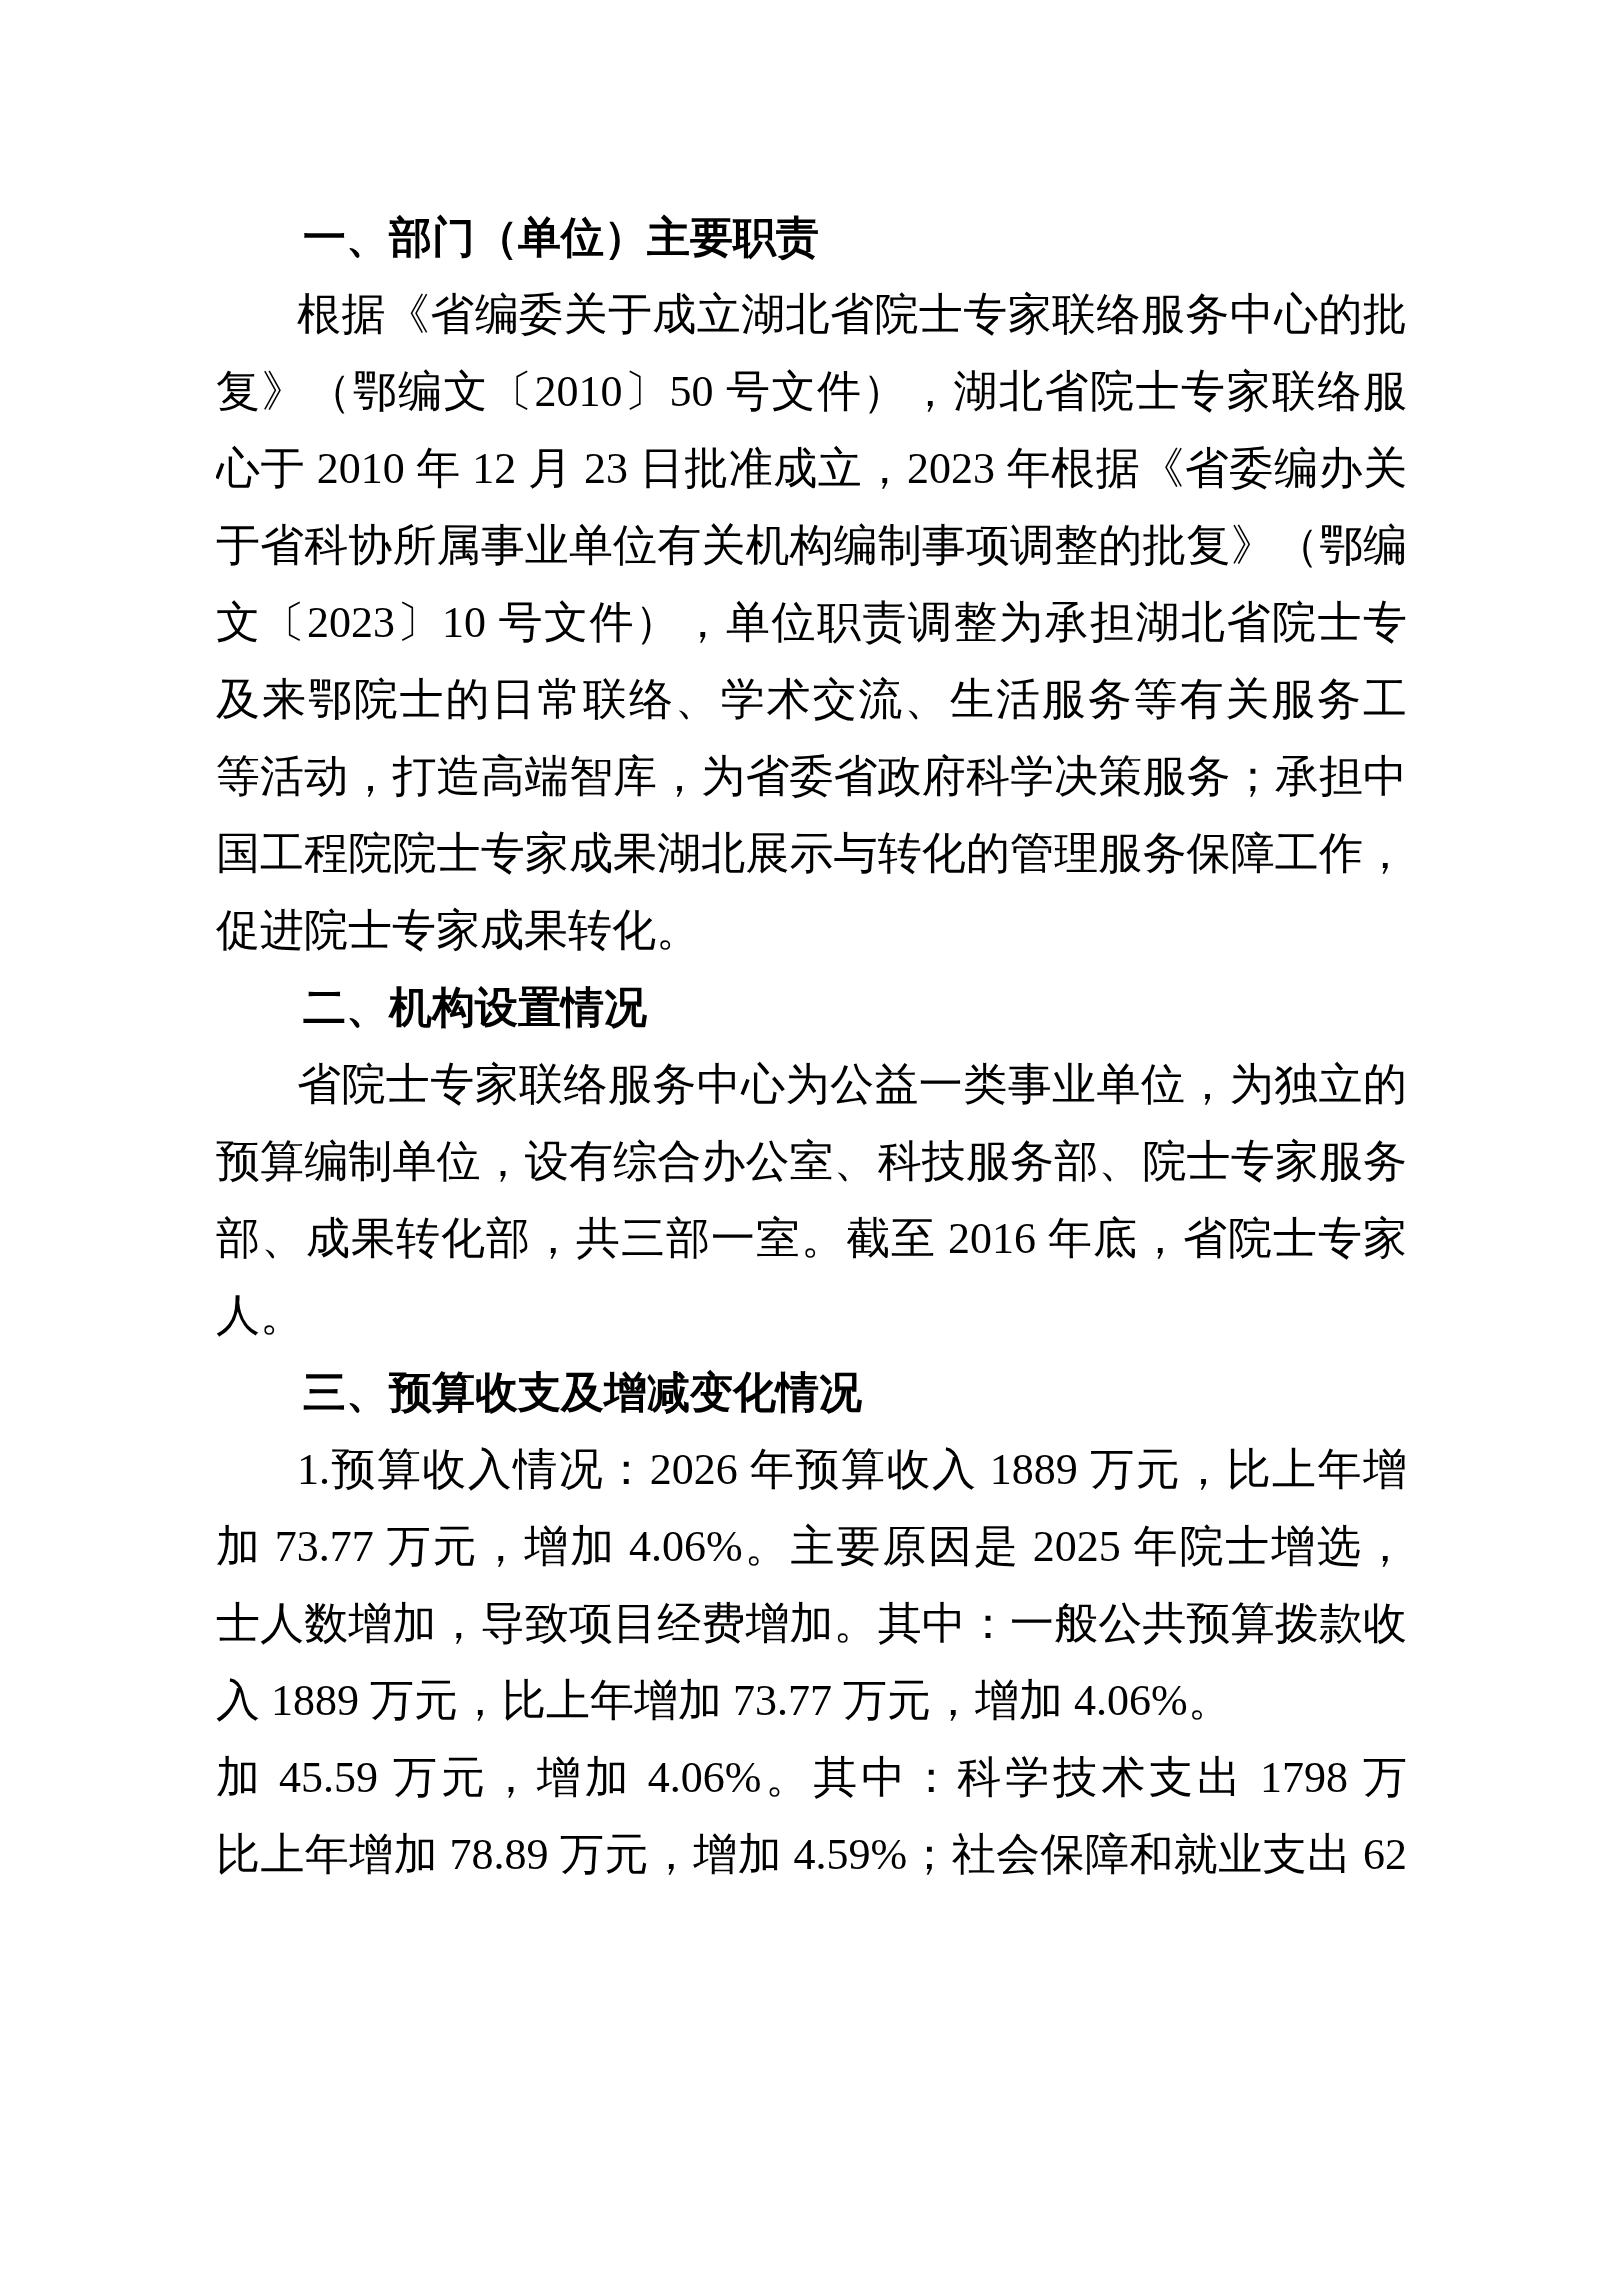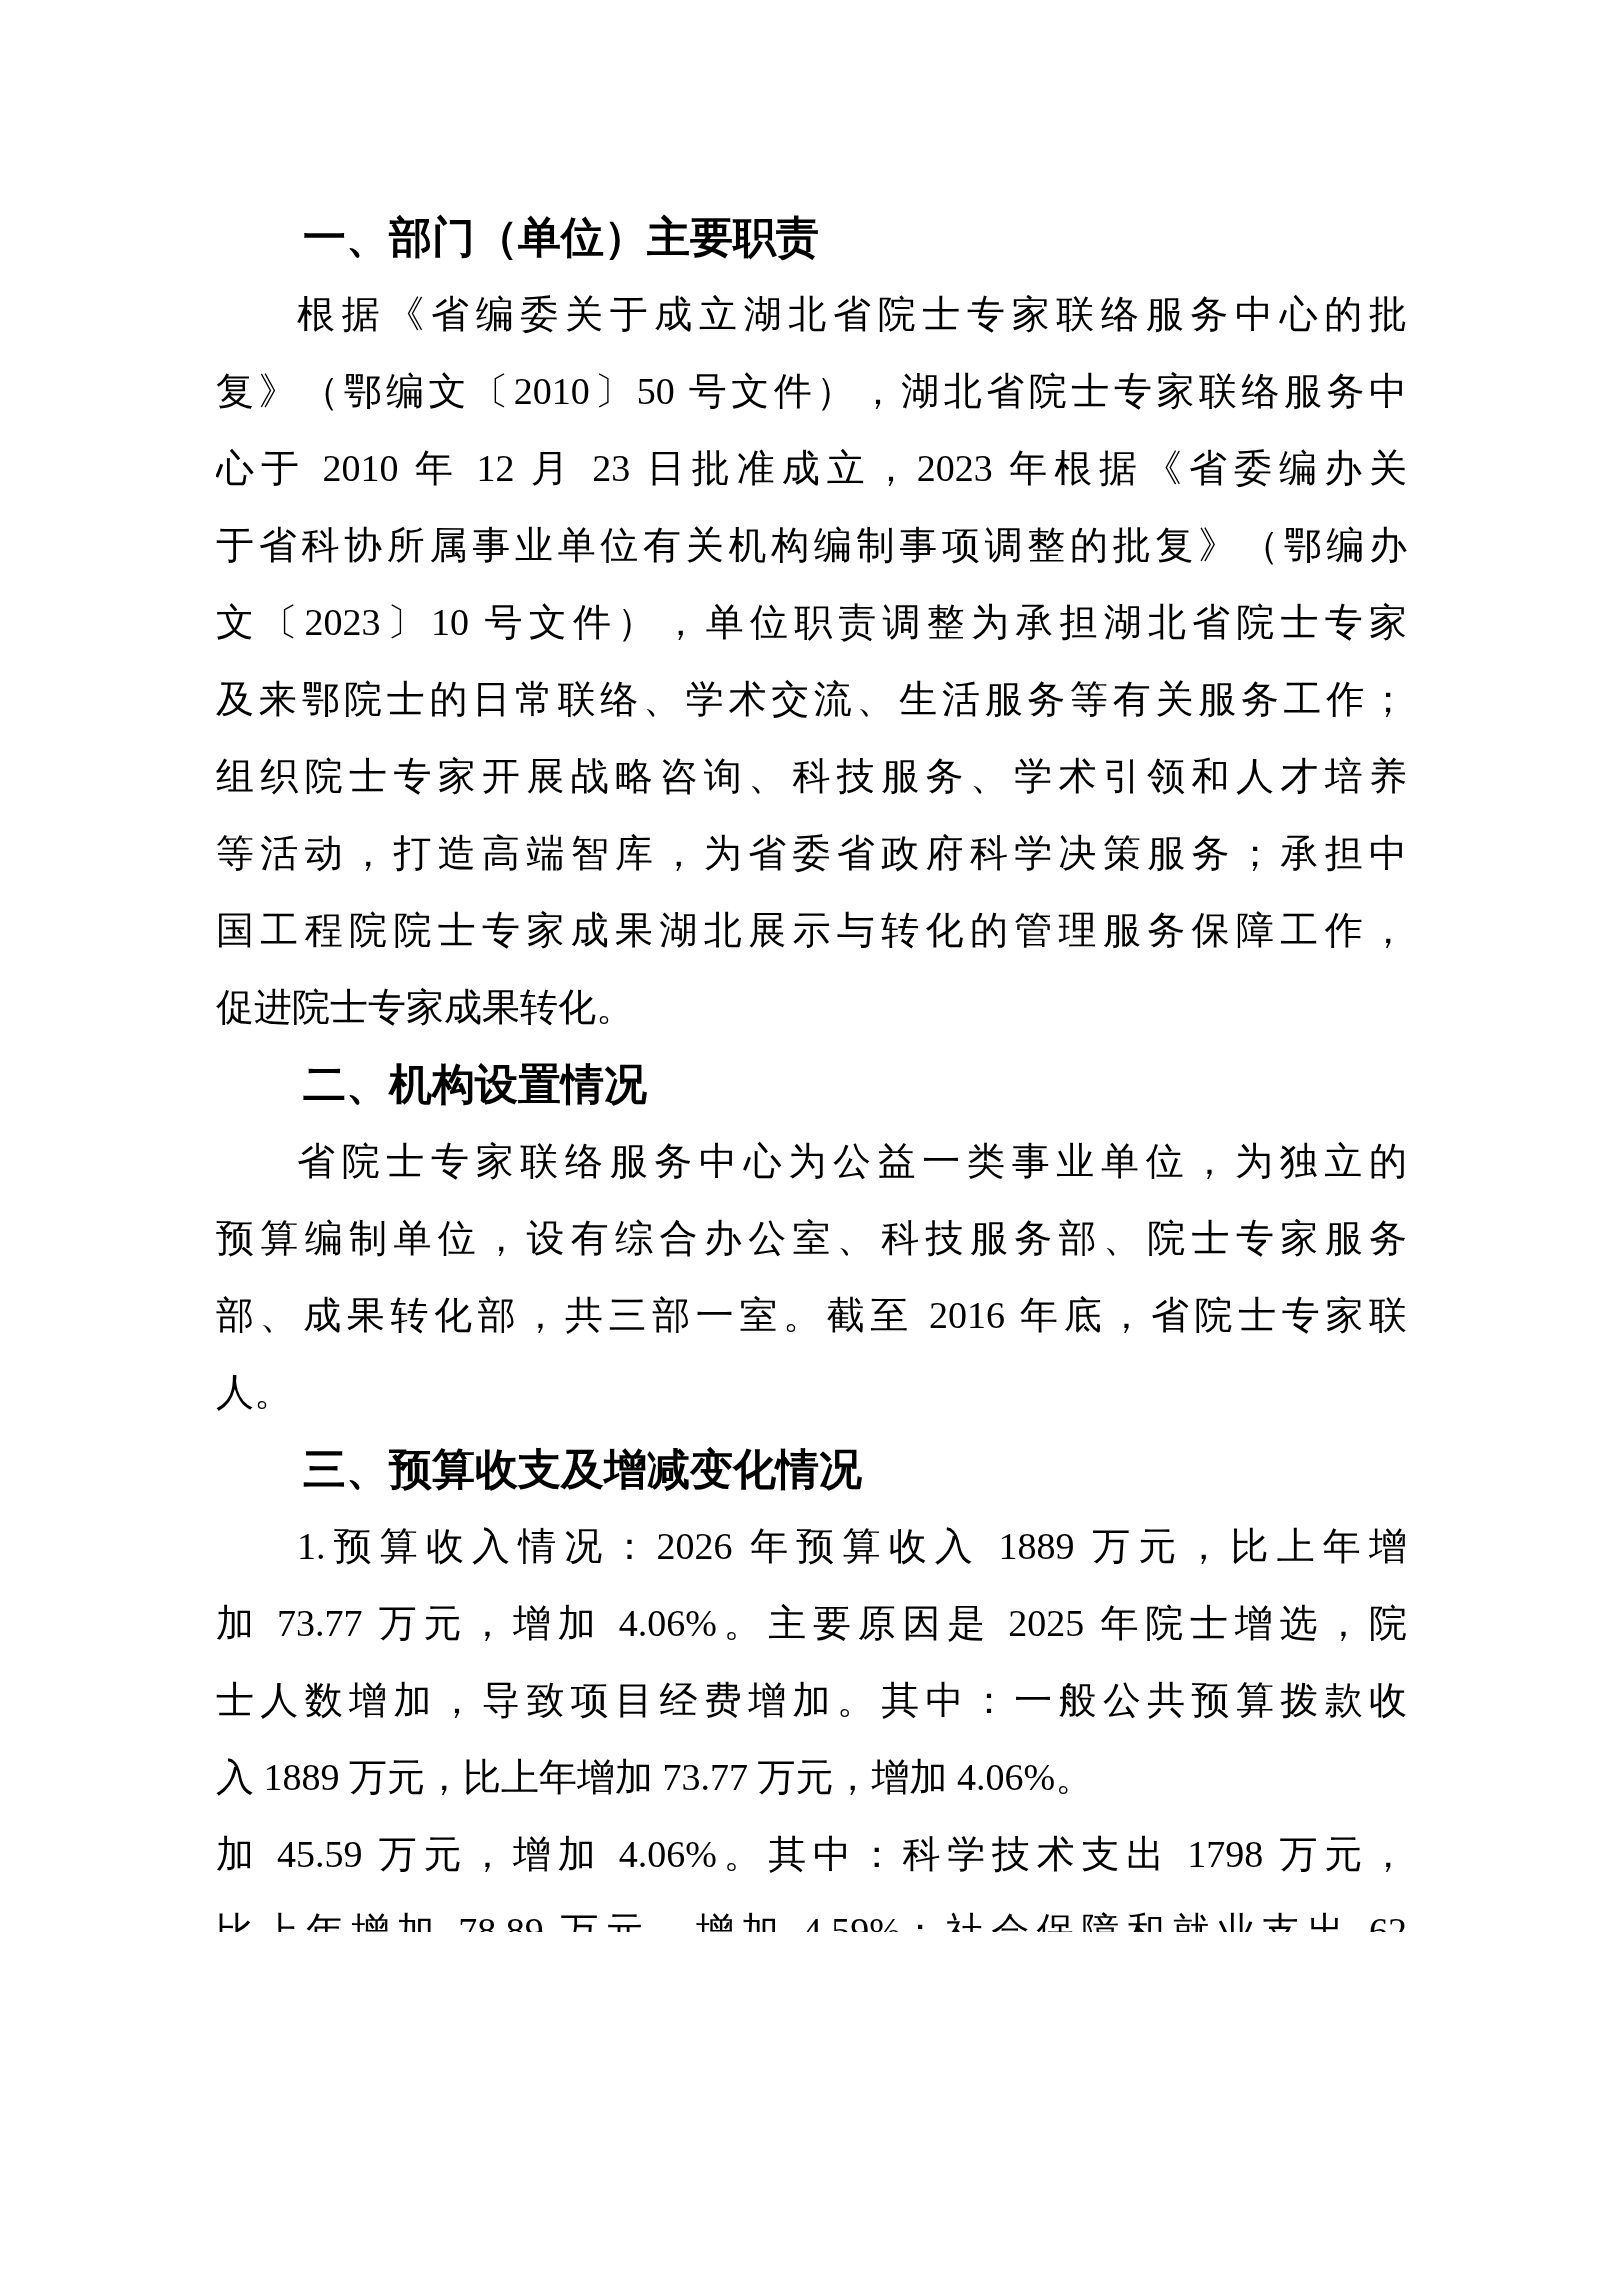--- a/index.html
+++ b/index.html
@@ -20,21 +20,21 @@
     position: absolute;
     left: 216px;
     top: 199px;
     width: 1191px;
   }
   
   .ln {
     height: 77px;
     line-height: 77px;
     font-family: "Liberation Serif", "DejaVu Serif", serif;
-    font-size: 38px;
+    font-size: 44px;
     color: #000;
     text-align: justify;
     text-align-last: justify;
     overflow: hidden;
   }
   
   .fl { text-indent: 81px; }
   
   .el { text-align: left; text-align-last: left; }
   
@@ -68,21 +68,20 @@
   <div class="content">
 
     <div class="ln hd">一、部门（单位）主要职责</div>
 
     <div class="ln fl">根据《省编委关于成立湖北省院士专家联络服务中心的批</div>
     <div class="ln">复》（鄂编文〔2010〕50 号文件），湖北省院士专家联络服务中</div>
     <div class="ln">心于 2010 年 12 月 23 日批准成立，2023 年根据《省委编办关</div>
     <div class="ln">于省科协所属事业单位有关机构编制事项调整的批复》（鄂编办</div>
     <div class="ln">文〔2023〕10 号文件），单位职责调整为承担湖北省院士专家</div>
     <div class="ln">及来鄂院士的日常联络、学术交流、生活服务等有关服务工作；</div>
-    <div class="ln">组织院士专家开展战略咨询、科技服务、学术引领和人才培养</div>
     <div class="ln">等活动，打造高端智库，为省委省政府科学决策服务；承担中</div>
     <div class="ln">国工程院院士专家成果湖北展示与转化的管理服务保障工作，</div>
     <div class="ln el">促进院士专家成果转化。</div>
 
     <div class="ln hd">二、机构设置情况</div>
 
     <div class="ln fl">省院士专家联络服务中心为公益一类事业单位，为独立的</div>
     <div class="ln">预算编制单位，设有综合办公室、科技服务部、院士专家服务</div>
     <div class="ln">部、成果转化部，共三部一室。截至 2016 年底，省院士专家联</div>
     <div class="ln el">人。</div>

